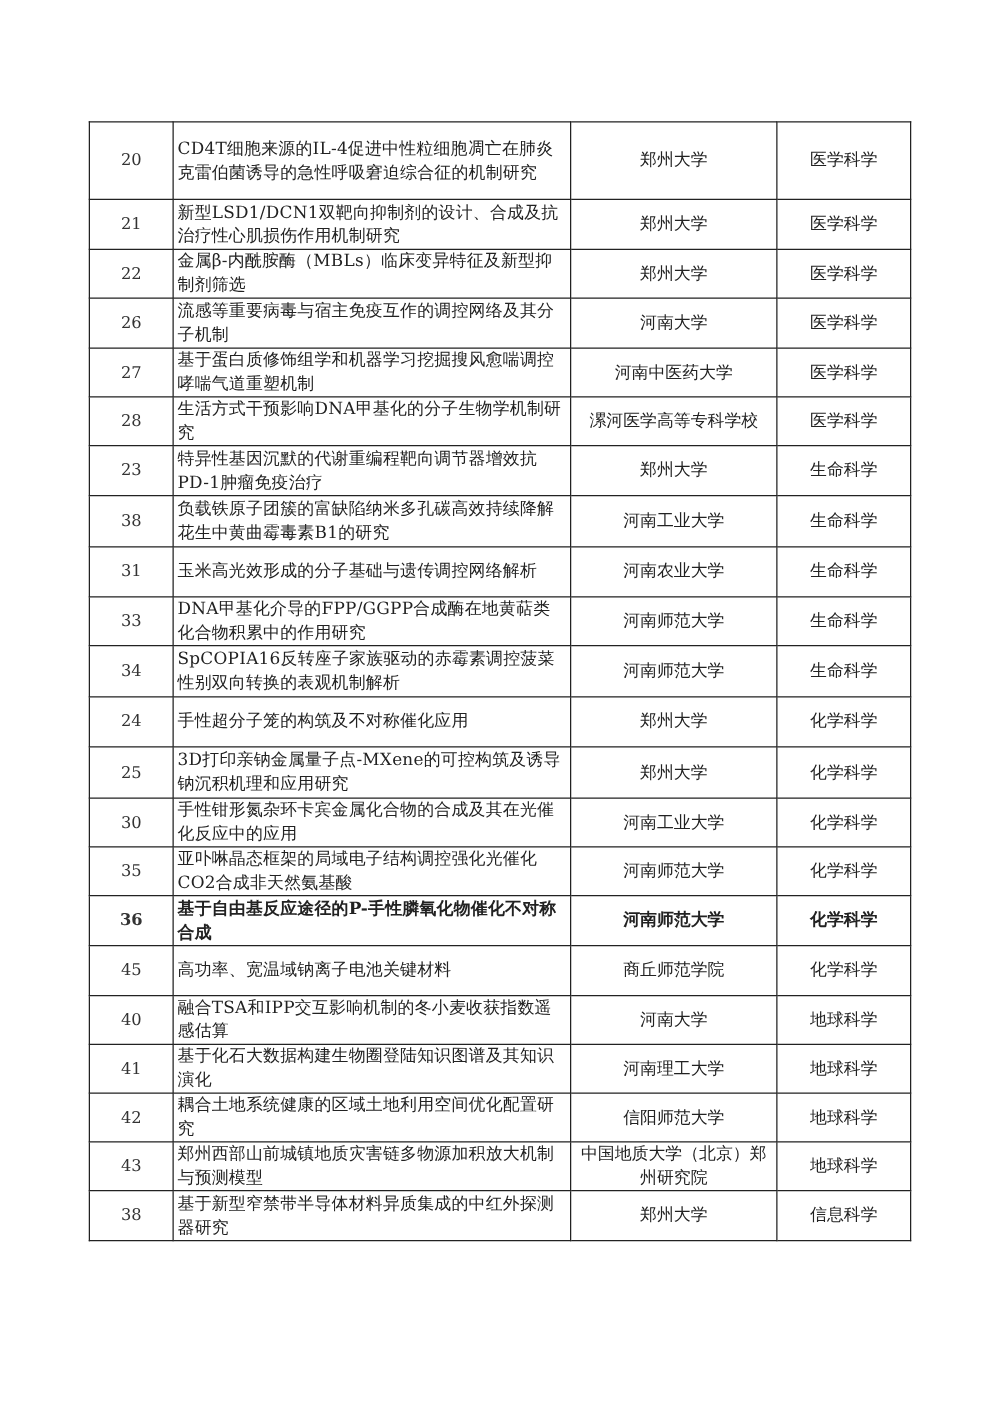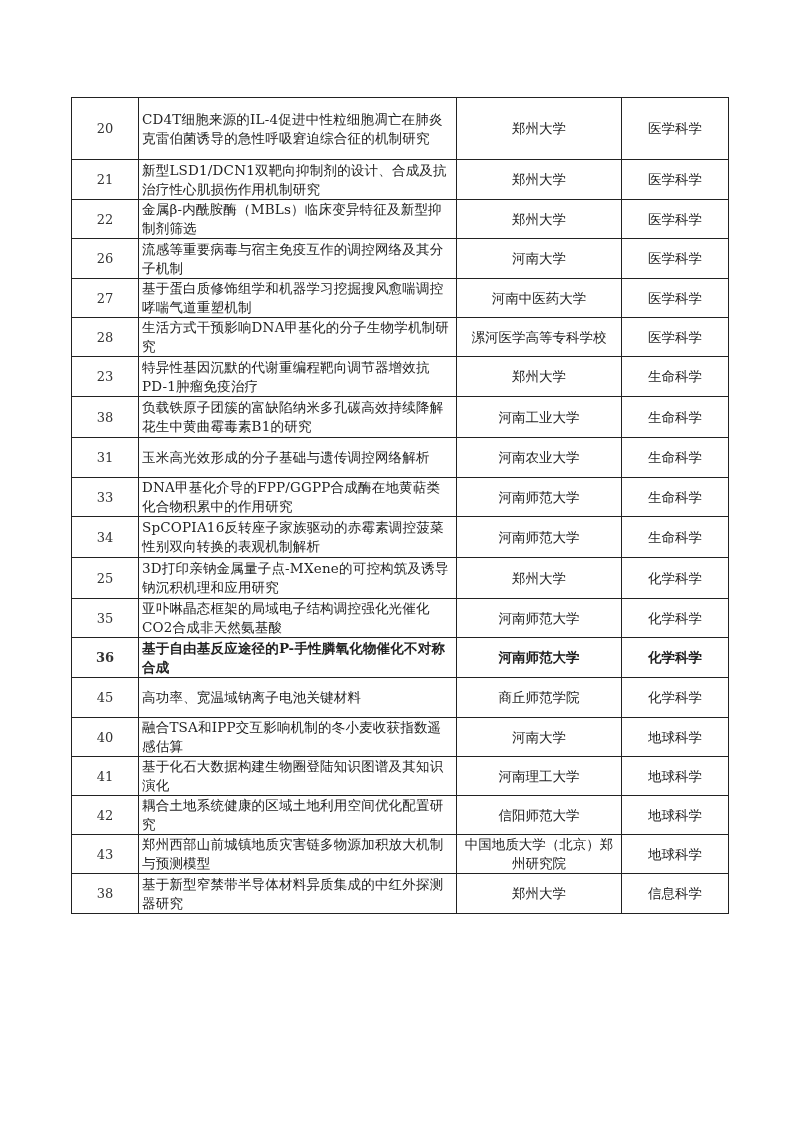--- a/index.html
+++ b/index.html
@@ -90,28 +90,40 @@
     <td class="field">生命科学</td>
   </tr>
 
   <tr style="height: 41px;">
     <td class="num">34</td>
     <td class="title">SpCOPIA16反转座子家族驱动的赤霉素调控菠菜性别双向转换的表观机制解析</td>
     <td class="unit">河南师范大学</td>
     <td class="field">生命科学</td>
   </tr>
 
+  <tr style="height: 40px;">
+    <td class="num">24</td>
+    <td class="title">手性超分子笼的构筑及不对称催化应用</td>
+    <td class="unit">郑州大学</td>
+    <td class="field">化学科学</td>
+  </tr>
 
   <tr style="height: 41px;">
     <td class="num">25</td>
     <td class="title">3D打印亲钠金属量子点-MXene的可控构筑及诱导钠沉积机理和应用研究</td>
     <td class="unit">郑州大学</td>
     <td class="field">化学科学</td>
   </tr>
 
+  <tr style="height: 39px;">
+    <td class="num">30</td>
+    <td class="title">手性钳形氮杂环卡宾金属化合物的合成及其在光催化反应中的应用</td>
+    <td class="unit">河南工业大学</td>
+    <td class="field">化学科学</td>
+  </tr>
 
   <tr style="height: 39px;">
     <td class="num">35</td>
     <td class="title">亚卟啉晶态框架的局域电子结构调控强化光催化CO2合成非天然氨基酸</td>
     <td class="unit">河南师范大学</td>
     <td class="field">化学科学</td>
   </tr>
 
   <tr style="height: 40px; font-weight: bold;">
     <td class="num">36</td>

